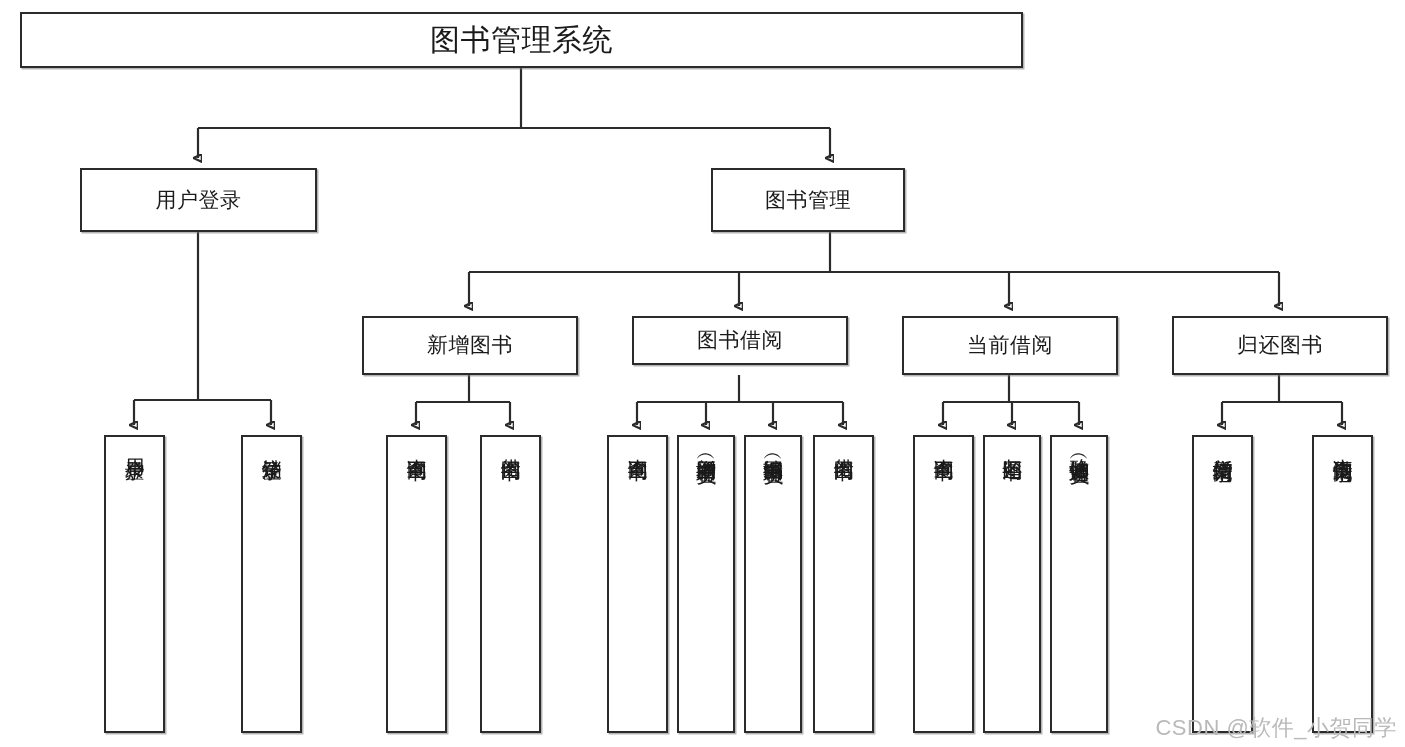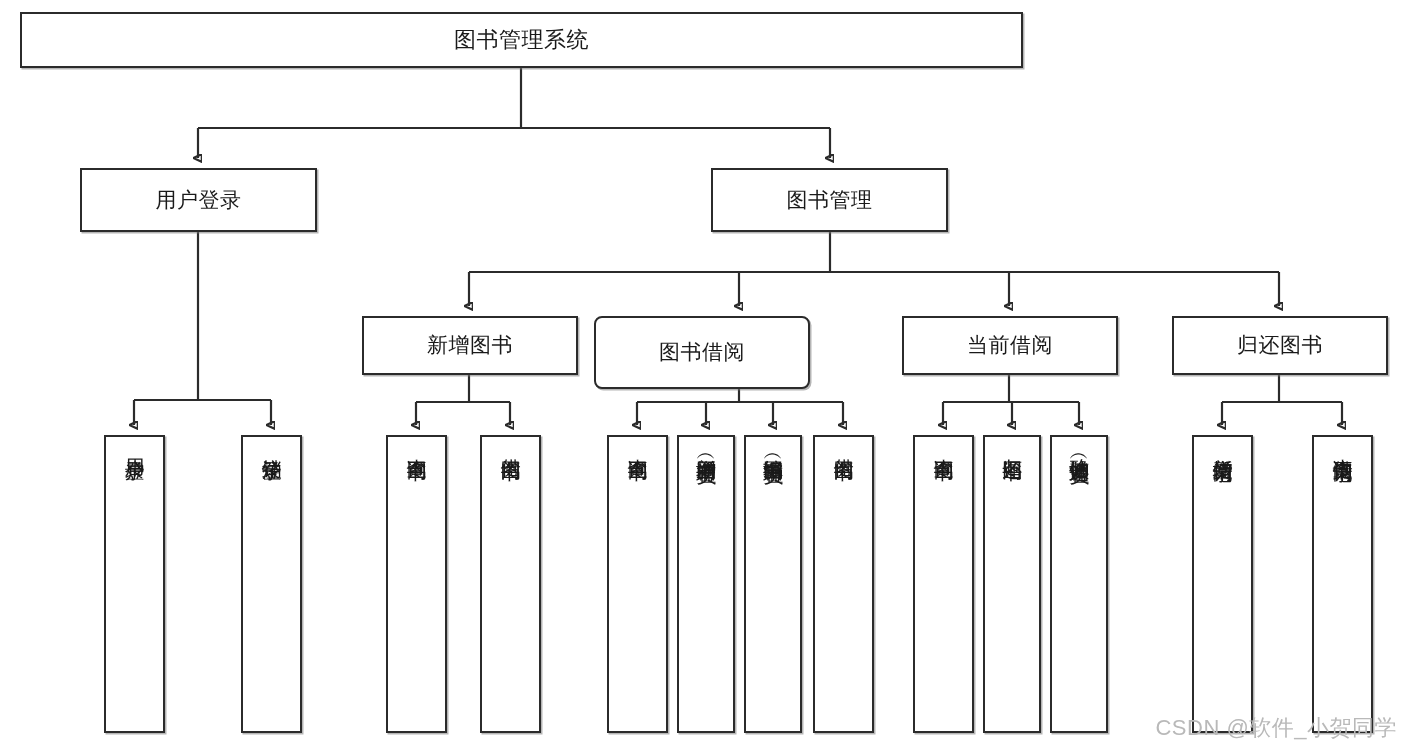--- a/index.html
+++ b/index.html
@@ -35,21 +35,21 @@
   .node .label {
     display: block;
     text-align: center;
     line-height: 1.25;
     letter-spacing: 0.5px;
   }
   
   .node.horiz .label {
     font-size: 21px;
   }
-  .node.root .label { font-size: 22px; }
+  .node.root .label { font-size: 30px; }
 
   
   .node.vert {
     padding: 6px 0;
     align-items: flex-start;
     justify-content: center;
   }
   .node.vert .label {
     writing-mode: vertical-rl;
     text-orientation: upright;
@@ -137,29 +137,29 @@
   </svg>
 
   <div class="node horiz root" style="left:20px; top:12px; width:1003px; height:56px;">
     <span class="label">图书管理系统</span>
   </div>
 
   <div class="node horiz" style="left:80px; top:168px; width:237px; height:64px;">
     <span class="label">用户登录</span>
   </div>
 
-  <div class="node horiz" style="left:711px; top:168px; width:237px; height:64px;align-items:center;">
+  <div class="node horiz" style="left:711px; top:168px; width:194px; height:64px;align-items:center;">
     <span class="label">图书管理</span>
   </div>
 
   <div class="node horiz" style="left:362px; top:316px; width:216px; height:59px;">
     <span class="label">新增图书</span>
   </div>
 
-  <div class="node horiz" style="left:594px; top:316px; width:216px; height:73px;border-radius:8px;">
+  <div class="node horiz" style="left:632px; top:316px; width:216px; height:49px;">
     <span class="label">图书借阅</span>
   </div>
 
   <div class="node horiz" style="left:902px; top:316px; width:216px; height:59px;">
     <span class="label">当前借阅</span>
   </div>
 
   <div class="node horiz" style="left:1172px; top:316px; width:216px; height:59px;">
     <span class="label">归还图书</span>
   </div>

